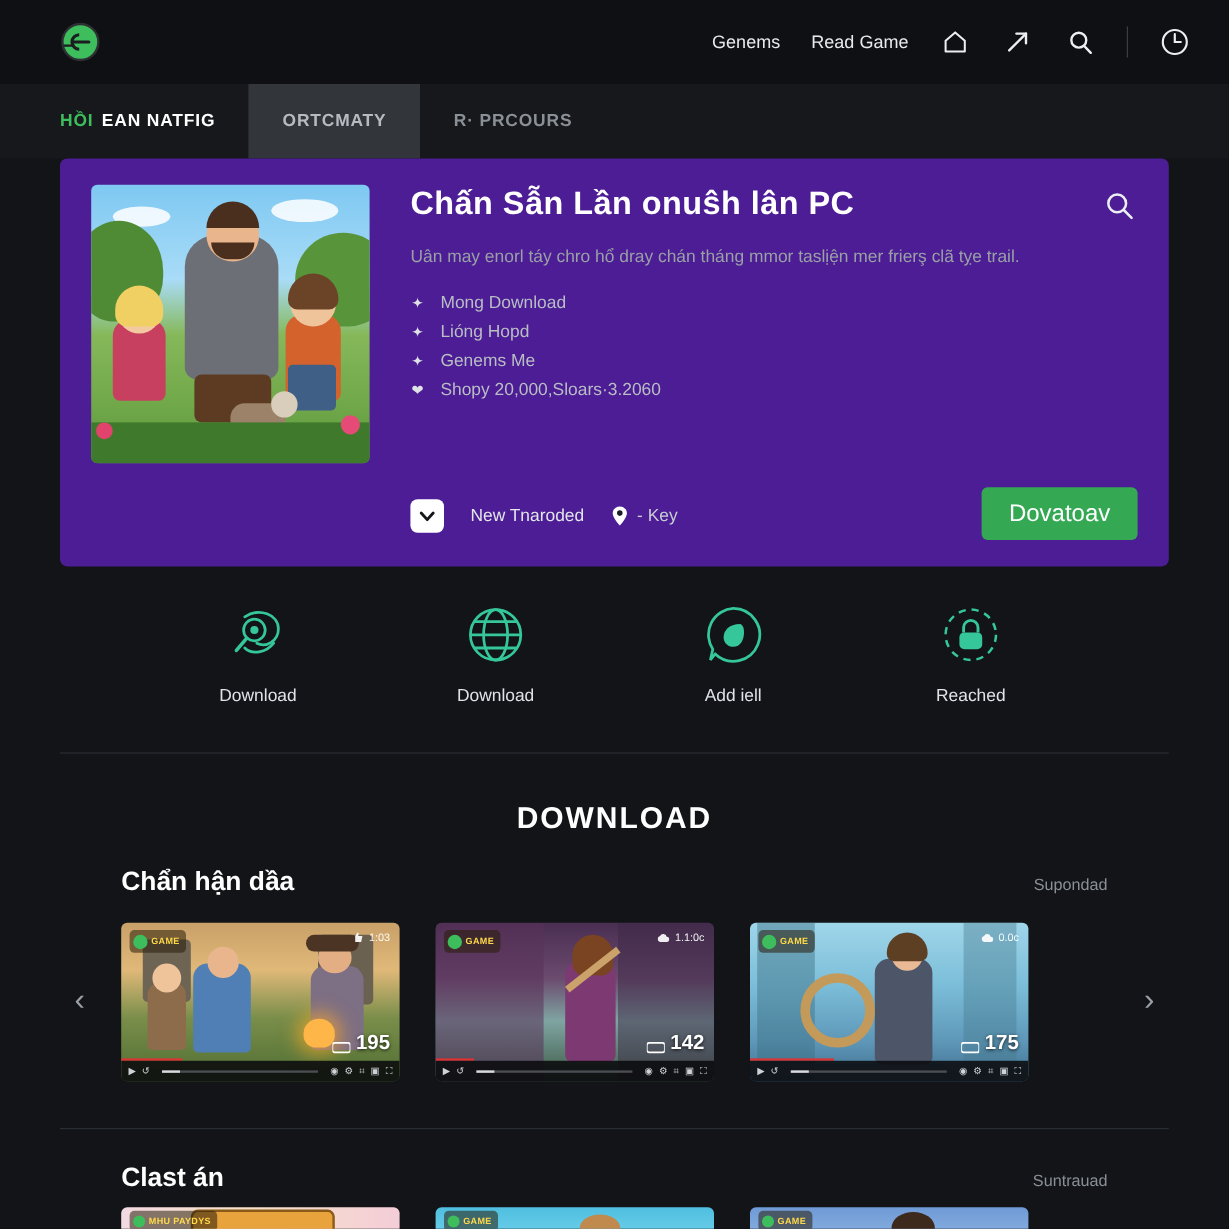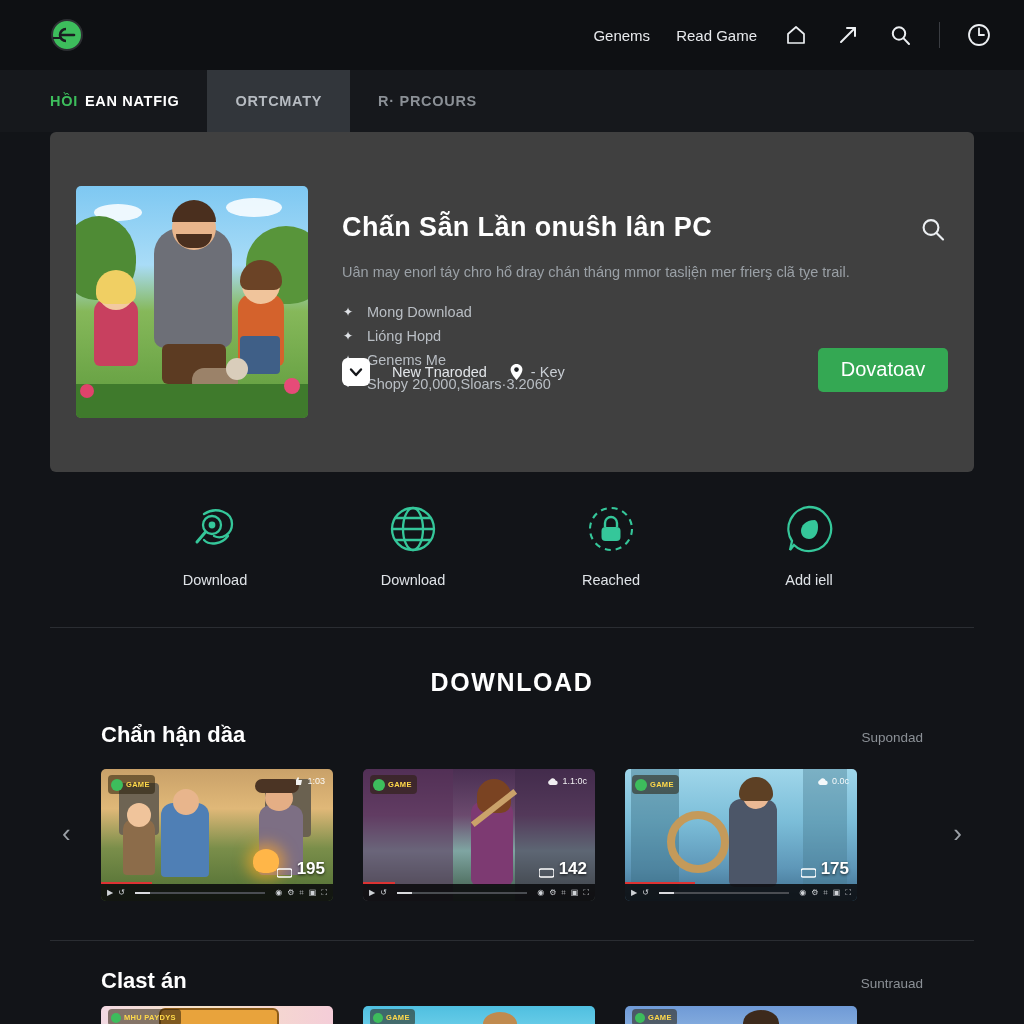--- a/index.html
+++ b/index.html
@@ -35,21 +35,21 @@
     font-size: 14.5px; font-weight: bold; letter-spacing: .7px;
     color: #8b9096; white-space: nowrap;
   }
   .tab.first { padding-left: 0; color: #ffffff; gap: 7px; }
   .tab.first .pre { color: #3dbd5c; }
   .tab.active { background: #32363b; color: #b6bbc1; }
 
   
   .hero {
     position: absolute; left: 50px; top: 132px; width: 924px; height: 340px;
-    background: #404040; border-radius: 6px; display: flex; padding: 22px 26px; align-items: center;
+    background: #4c1d95; border-radius: 6px; display: flex; padding: 22px 26px;
   }
   .hero-thumb {
     width: 232px; height: 232px; border-radius: 5px; flex: none;
     background: linear-gradient(#7ec8f2 0%, #a9dcf7 34%, #86b85a 54%, #5d9a3c 100%);
     position: relative; overflow: hidden;
   }
   .cloud { position: absolute; background: #ffffff; border-radius: 50%; opacity: .85; }
   .tree { position: absolute; border-radius: 50% 50% 45% 45%; }
   .fig { position: absolute; }
   .hero-body { flex: 1; padding-left: 34px; position: relative; }
@@ -300,37 +300,37 @@
           <circle cx="27" cy="27" r="21"></circle>
           <ellipse cx="27" cy="27" rx="10" ry="21"></ellipse>
           <path d="M6 27 H48 M9.5 16 H44.5 M9.5 38 H44.5"></path>
         </svg>
       </span>
       <span class="qlabel">Download</span>
     </div>
 
     <div class="qitem">
       <span class="qicon">
+        <svg width="54" height="54" viewBox="0 0 54 54" fill="none" stroke="#35c79a" stroke-width="2.3">
+          <path d="M27 5 A22 22 0 1 1 12 43 L8 48 L10 39 A22 22 0 0 1 27 5 Z"></path>
+          <path d="M33 18 C23 18 19 24 19 29 C19 34 23 37 27 37 C33 37 36 31 36 25 C36 21 35 19 33 18 Z" fill="#35c79a" stroke="none"></path>
+        </svg>
+      </span>
+      <span class="qlabel">Add iell</span>
+    </div>
+
+    <div class="qitem">
+      <span class="qicon">
         <svg width="54" height="54" viewBox="0 0 54 54" fill="none" stroke="#35c79a" stroke-width="2.1">
           <circle cx="27" cy="27" r="21" stroke-dasharray="6 5"></circle>
           <path d="M21 25 V21 a6 6 0 0 1 12 0 V25" stroke-width="2.4"></path>
           <rect x="17.5" y="25" width="19" height="14" rx="4" fill="#35c79a" stroke="none"></rect>
         </svg>
       </span>
       <span class="qlabel">Reached</span>
-    </div>
-
-    <div class="qitem">
-      <span class="qicon">
-        <svg width="54" height="54" viewBox="0 0 54 54" fill="none" stroke="#35c79a" stroke-width="2.3">
-          <path d="M27 5 A22 22 0 1 1 12 43 L8 48 L10 39 A22 22 0 0 1 27 5 Z"></path>
-          <path d="M33 18 C23 18 19 24 19 29 C19 34 23 37 27 37 C33 37 36 31 36 25 C36 21 35 19 33 18 Z" fill="#35c79a" stroke="none"></path>
-        </svg>
-      </span>
-      <span class="qlabel">Add iell</span>
     </div>
   </div>
 
   <div class="hr" style="top:627px;"></div>
 
   <div class="dl-title">DOWNLOAD</div>
 
   <div class="sec-head" style="top:722px;">
     <span class="sec-title">Chẩn hận dầa</span>
     <span class="sec-link">Supondad</span>

